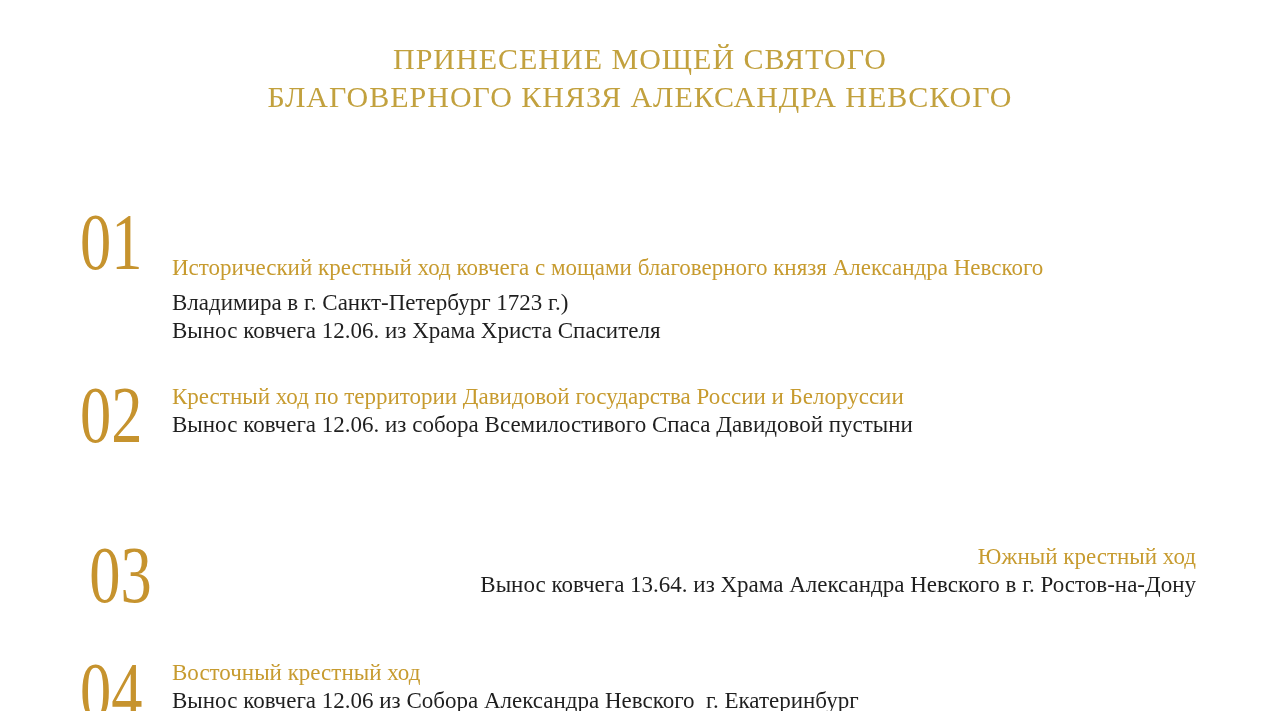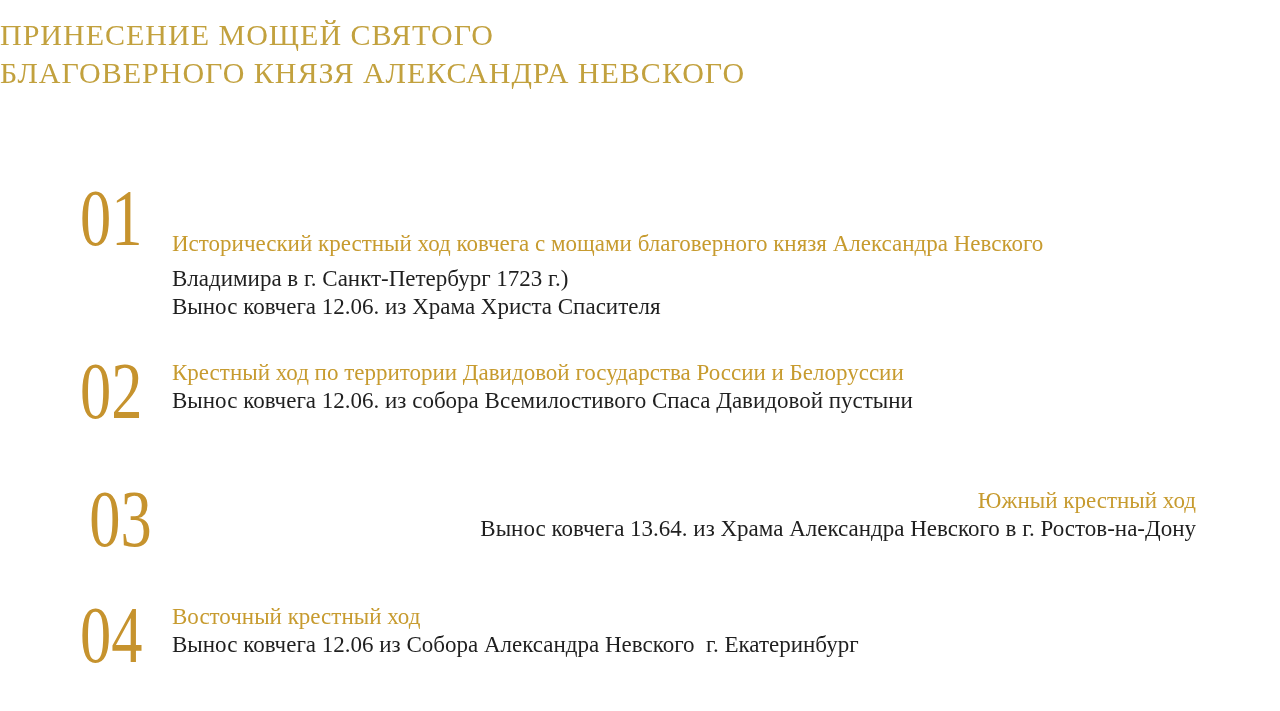--- a/index.html
+++ b/index.html
@@ -8,42 +8,42 @@
     background: #ffffff;
     font-family: "Liberation Serif", "DejaVu Serif", serif;
     overflow: hidden;
   }
   .slide {
     position: relative;
     width: 1280px; height: 711px;
     background: #ffffff;
   }
   .title-block {
-    padding-top: 16px;
-    text-align: left;
+    padding-top: 40px;
+    text-align: center;
   }
   .title-line {
     color: #c2a13e;
     font-size: 30px;
     line-height: 38px;
     letter-spacing: 1px;
     font-weight: 400;
     white-space: pre;
   }
   .items {
     margin-top: 94px;
     padding-left: 80px;
     padding-right: 84px;
   }
   .item {
     display: flex;
     align-items: flex-start;
   }
   .item:nth-child(1) { margin-bottom: 38px; }
-  .item:nth-child(2) { margin-bottom: 56px; }
+  .item:nth-child(2) { margin-bottom: 88px; }
   .item:nth-child(3) { margin-bottom: 44px; text-align: right; }
   .num {
     flex: 0 0 92px;
     color: #c6932e;
     font-size: 80px;
     line-height: 1;
     font-weight: 400;
     margin-top: -8px;
     transform: scaleX(0.78);
     transform-origin: left top;

